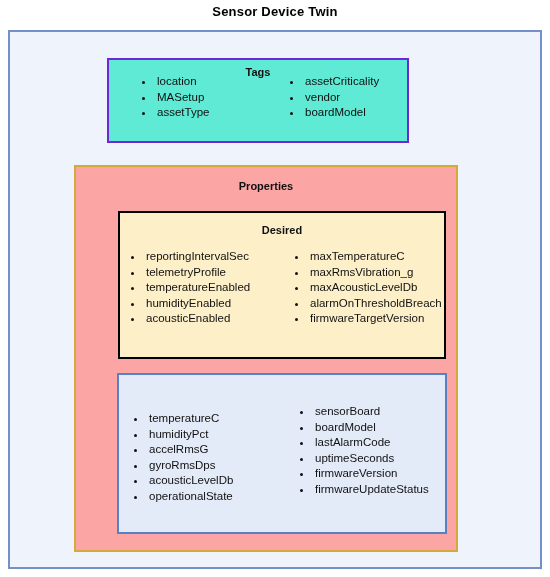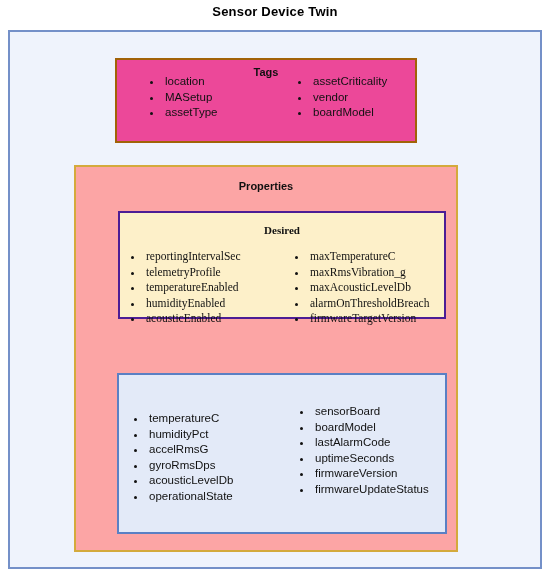--- a/index.html
+++ b/index.html
@@ -47,49 +47,48 @@
     left: 8px;
     top: 30px;
     width: 534px;
     height: 539px;
     border: 2px solid #7490c8;
     background: #eff3fc;
   }
 
   
   #tags-box {
-    left: 105px;
+    left: 97px;
     top: 26px;
     width: 302px;
     height: 85px;
-    border: 2px solid #a16207;
-    background: #ec4899;
+    border: 2px solid #6d28d9;
+    background: #5eead4;
   }
   #tags-box .box-title { margin-top: 6px; }
 
   
   #properties-box {
     left: 64px;
     top: 133px;
     width: 384px;
     height: 387px;
     border: 2px solid #d4aa3c;
     background: #fca5a5;
   }
   #properties-box > .box-title { margin-top: 13px; }
 
   
   #desired-box {
     left: 42px;
     top: 44px;
     width: 328px;
-    height: 108px;
-    border: 2px solid #4c1d95;
+    height: 148px;
+    border: 2px solid #000000;
     background: #fdf0c9;
-    font-family: Liberation Serif, serif;
   }
   #desired-box .box-title { margin-top: 11px; }
 
   
   #reported-box {
     left: 41px;
     top: 206px;
     width: 330px;
     height: 161px;
     border: 2px solid #5a80c4;

